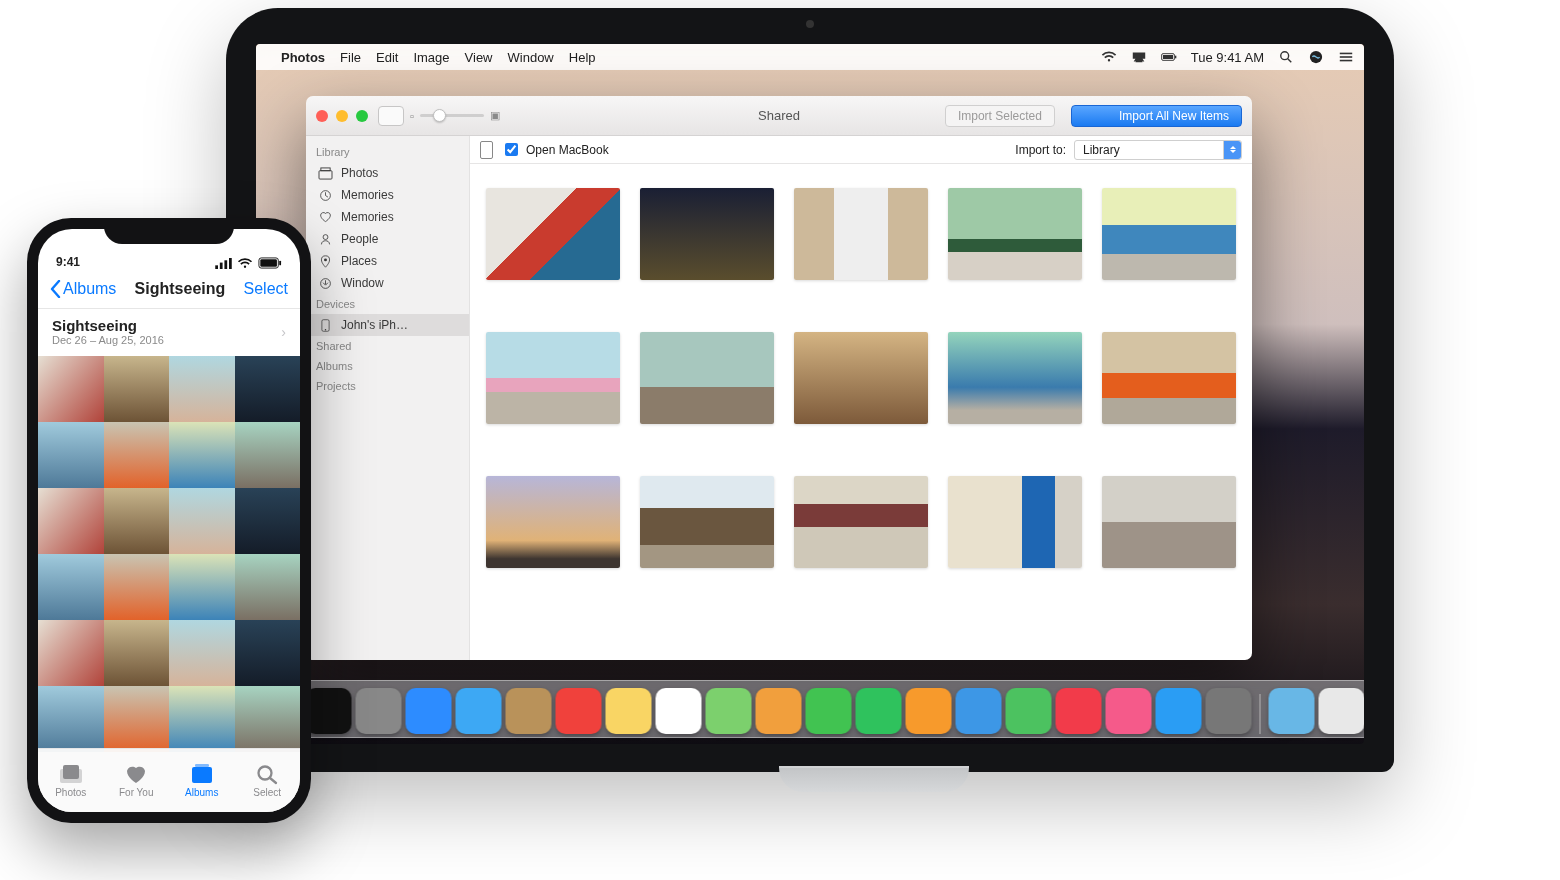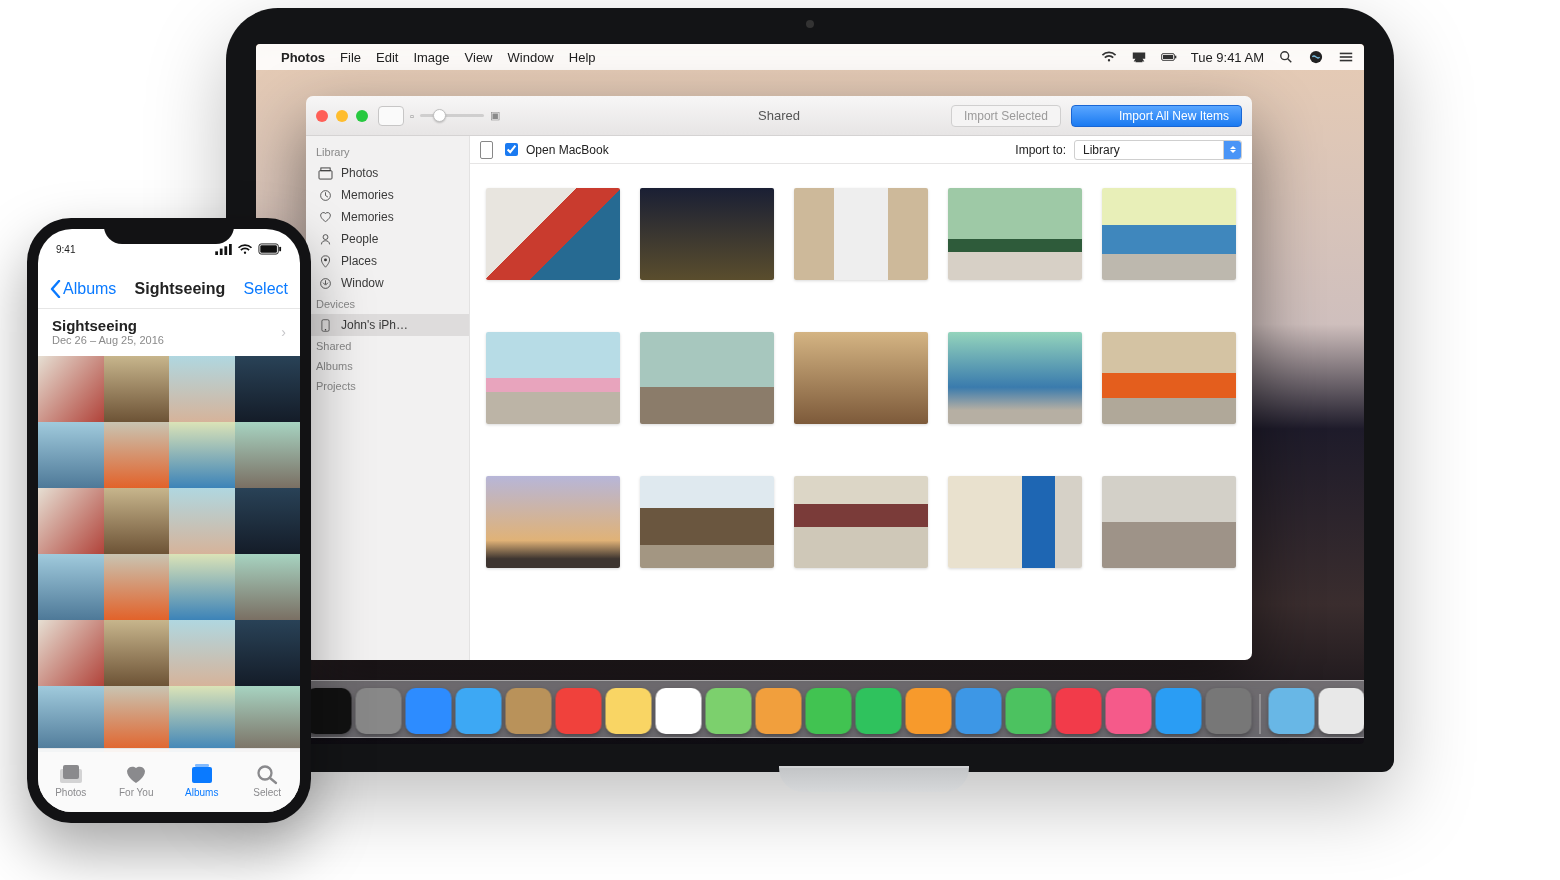--- a/index.html
+++ b/index.html
@@ -26,21 +26,21 @@
   .win-tb{height:40px;background:linear-gradient(#f7f6f6,#e7e5e5);border-bottom:1px solid #d5d3d3;display:flex;align-items:center;position:relative;padding:0 10px;}
   .traffic{display:flex;gap:8px;}
   .tl{width:12px;height:12px;border-radius:50%;}
   .tl.rd{background:#ff5f57;} .tl.yl{background:#ffbd2e;} .tl.gn{background:#28c940;}
   .tool-btn{width:26px;height:20px;border:1px solid #c7c6c6;border-radius:4px;background:#fafafa;margin-left:10px;}
   .zoom{display:flex;align-items:center;gap:6px;margin-left:6px;}
   .zoom .track{width:64px;height:3px;border-radius:2px;background:#cfcece;position:relative;}
   .zoom .knob{position:absolute;left:20%;top:-5px;width:13px;height:13px;border-radius:50%;background:#fff;border:1px solid #bfbfbf;box-shadow:0 1px 2px rgba(0,0,0,.2);}
   .zoom .zi{color:#8a8a8a;font-size:11px;}
   .win-title{position:absolute;left:0;right:0;text-align:center;color:#555;pointer-events:none;}
-  .tb-right{margin-left:auto;display:flex;gap:10px;}
+  .tb-right{margin-left:auto;display:flex;gap:16px;}
   .pill{height:22px;padding:0 12px;border-radius:4px;font-size:12px;display:flex;align-items:center;border:1px solid #d0cfcf;background:#f5f4f4;color:#9b9a9a;}
   .pill.primary{background:linear-gradient(#5aa6ff,#1a7af1);border-color:#1966d4;color:#fff;padding-left:47px;}
 
   .win-body{display:flex;height:524px;background:#fff;}
   .sidebar{width:178px;background:#f2f1f1;border-right:1px solid #e3e2e2;padding:6px 0;font-size:12px;color:#3a3a3a;}
   .sb-head{padding:4px 10px;font-size:11px;color:#888;}
   .sb-item{display:flex;align-items:center;gap:8px;padding:4px 12px;cursor:default;}
   .sb-item.sel{background:#dedcdc;}
   .sb-item .ico{width:15px;height:13px;flex:0 0 15px;fill:#7b7b7b;}
 
@@ -78,21 +78,21 @@
   
   .dock{position:absolute;left:50%;bottom:6px;transform:translateX(-50%);height:58px;padding:4px 12px;border-radius:14px;background:rgba(210,210,214,.45);backdrop-filter:blur(10px);display:flex;align-items:flex-end;gap:4px;box-shadow:inset 0 0 0 1px rgba(255,255,255,.4);}
   .dock .di{width:46px;height:46px;border-radius:10px;display:flex;align-items:center;justify-content:center;font-size:26px;color:#fff;box-shadow:0 2px 4px rgba(0,0,0,.3);}
   .dock .sep{width:1px;height:40px;background:rgba(255,255,255,.5);margin:0 4px;}
 
   
   .iphone{position:absolute;left:27px;top:218px;width:284px;height:605px;}
   .ip-frame{position:absolute;inset:0;background:#121214;border-radius:44px;box-shadow:0 28px 60px rgba(0,0,0,.35);}
   .ip-screen{position:absolute;left:11px;top:11px;right:11px;bottom:11px;border-radius:34px;overflow:hidden;background:#fff;}
   .ip-notch{position:absolute;left:50%;top:0;width:130px;height:26px;margin-left:-65px;background:#121214;border-radius:0 0 18px 18px;}
-  .ip-sb{height:40px;display:flex;align-items:center;justify-content:space-between;padding:0 18px;font-size:10px;font-weight:400;}
+  .ip-sb{height:40px;display:flex;align-items:flex-end;justify-content:space-between;padding:0 18px;font-size:12px;font-weight:700;}
   .ip-sb .ri{display:flex;align-items:center;gap:5px;}
   .ip-nav{height:40px;display:flex;align-items:center;justify-content:space-between;padding:0 12px;border-bottom:.5px solid #e6e6e6;}
   .ip-nav .back{color:#0a7aff;font-size:16px;display:flex;align-items:center;gap:2px;}
   .ip-nav .ttl{font-weight:600;font-size:16px;}
   .ip-nav .sel{color:#0a7aff;font-size:16px;}
   .ip-head{padding:8px 14px 10px;}
   .ip-head .h{font-weight:600;font-size:15px;}
   .ip-head .d{font-size:11px;color:#8a8a8a;}
   .ip-head-row{display:flex;justify-content:space-between;align-items:center;}
   .chev{color:#c6c6c9;font-size:14px;}

